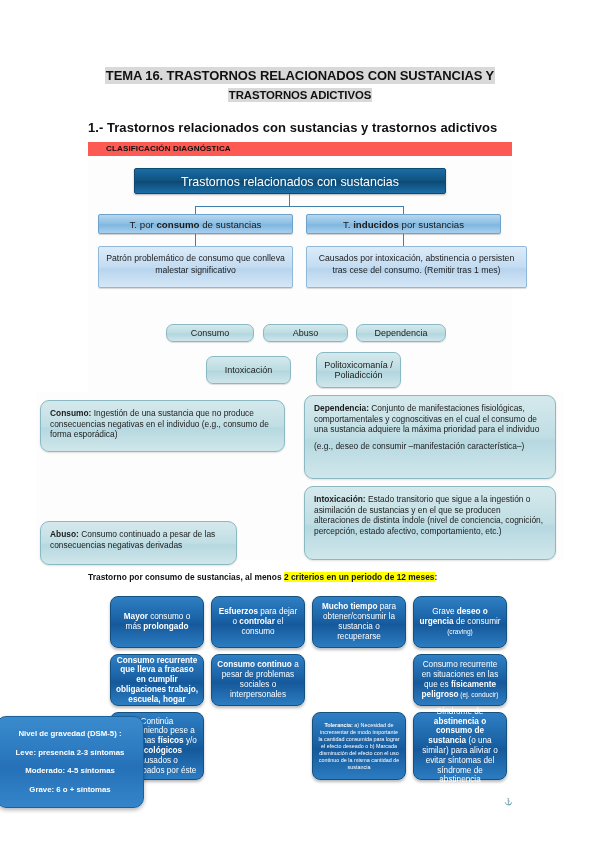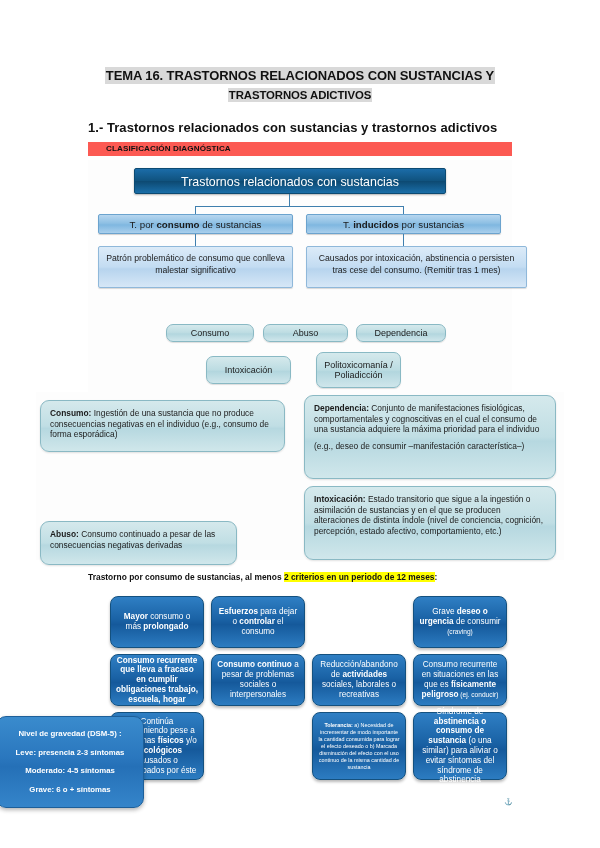--- a/index.html
+++ b/index.html
@@ -342,36 +342,36 @@
   <div class="slide3">
 
     <div class="cbox c-r1 c-c1">
       <span><b>Mayor</b><span> consumo o más </span><b>prolongado</b></span>
     </div>
 
     <div class="cbox c-r1 c-c2">
       <span><b>Esfuerzos</b><span> para dejar o </span><b>controlar</b><span> el consumo</span></span>
     </div>
 
+    <div class="cbox c-r1 c-c3">
+      <span><b>Mucho tiempo</b><span> para obtener/consumir la sustancia o recuperarse</span></span>
+    </div>
 
     <div class="cbox c-r1 c-c4">
       <span><span>Grave </span><b>deseo o urgencia</b><span> de consumir</span><br><span class="tiny">(craving)</span></span>
     </div>
 
     <div class="cbox c-r2 c-c1">
       <span><b>Consumo recurrente que lleva a fracaso en cumplir obligaciones trabajo, escuela, hogar</b></span>
     </div>
 
     <div class="cbox c-r2 c-c2">
       <span><b>Consumo continuo</b><span> a pesar de problemas sociales o interpersonales</span></span>
     </div>
 
-    <div class="cbox c-r2 c-c3">
-      <span><span>Reducción/abandono de </span><b>actividades</b><span> sociales, laborales o recreativas</span></span>
-    </div>
 
     <div class="cbox c-r2 c-c4">
       <span><span>Consumo recurrente en situaciones en las que es </span><b>físicamente peligroso</b><span class="tiny"> (ej. conducir)</span></span>
     </div>
 
     <div class="cbox c-r3 c-c1">
       <span><span>Continúa consumiendo pese a problemas </span><b>físicos</b><span> y/o </span><b>psicológicos</b><span> causados o exacerbados por éste</span></span>
     </div>
 
     <div class="cbox c-r3 c-c2" style="left:202px; width:94px;">

